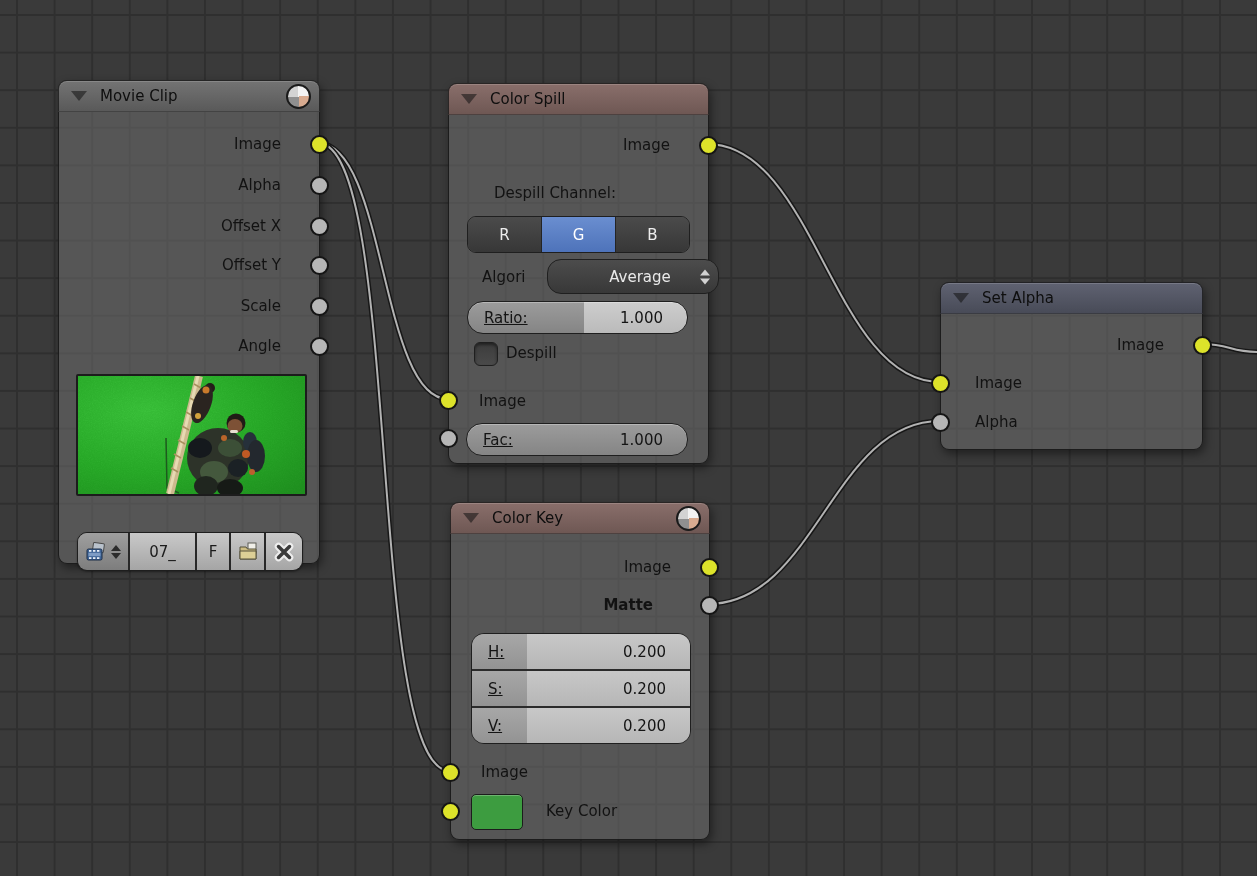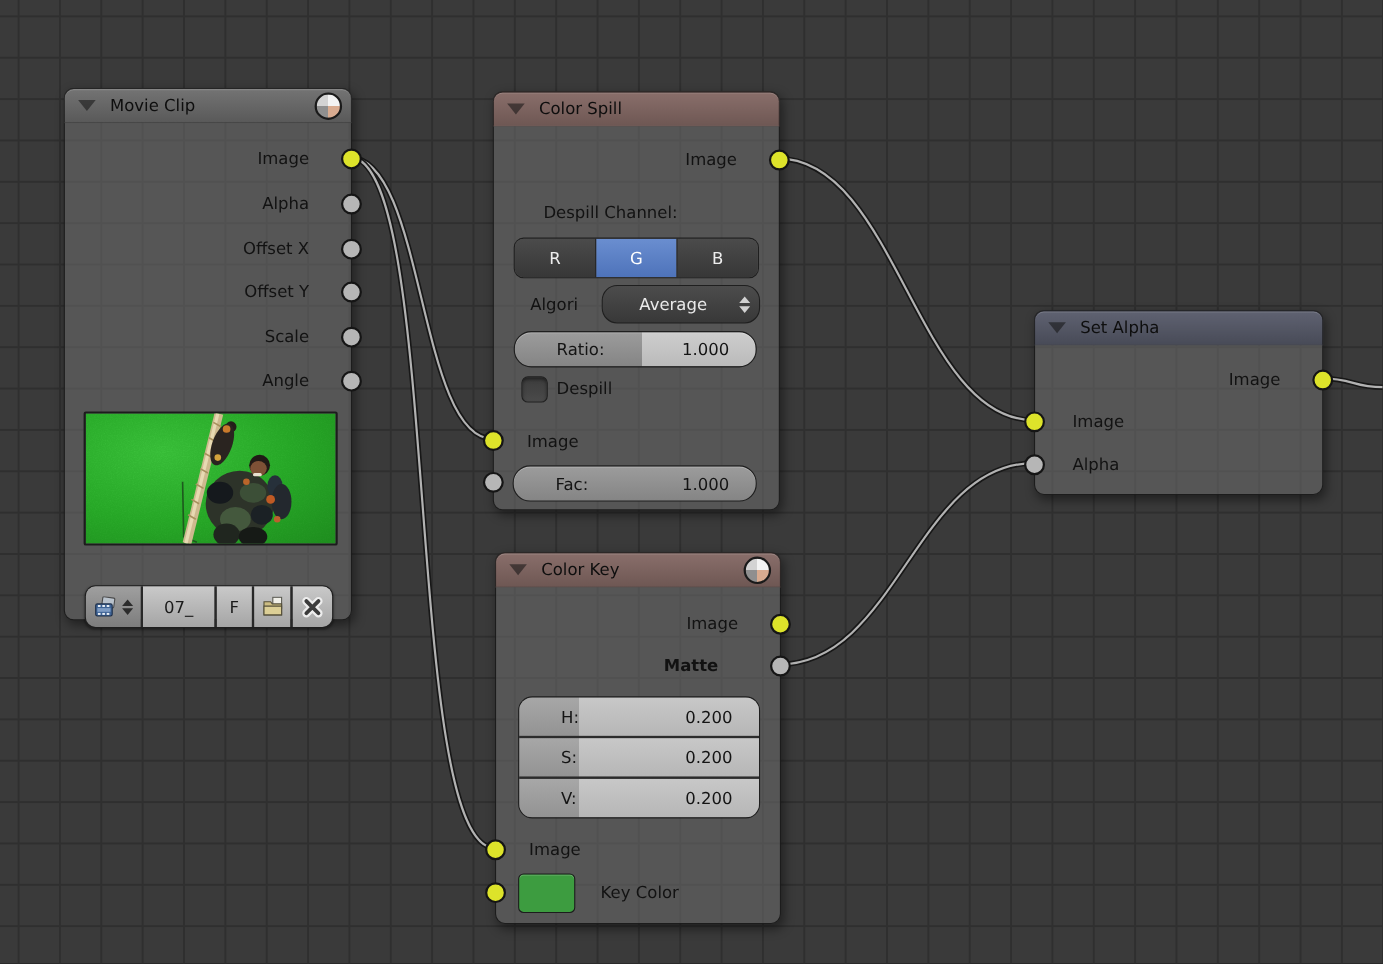--- a/index.html
+++ b/index.html
@@ -40,39 +40,39 @@
   .sock-gray{background:#b6b6b6;}
 
   .lab{position:absolute;font-size:15px;color:#121212;line-height:22px;height:22px;white-space:nowrap;}
   .lab.right{text-align:right;}
 
   .slider{position:absolute;height:31px;border:1px solid #1f1f1f;border-radius:16px;
     display:flex;align-items:center;font-size:15px;color:#141414;
     box-shadow:inset 0 1px 0 rgba(255,255,255,.28);}
   .f53 {background:linear-gradient(rgba(255,255,255,.13),rgba(0,0,0,.06)),linear-gradient(90deg,#8d8d8d 0 53%,#c6c6c6 53%);}
   .f100{background:linear-gradient(rgba(255,255,255,.13),rgba(0,0,0,.06)),#8d8d8d;}
-  .s-label{margin-left:38px;}
+  .s-label{margin-left:16px;text-decoration:underline;}
   .s-value{margin-left:auto;margin-right:24px;}
 
   .hsv-group{position:absolute;border:1px solid #1f1f1f;border-radius:13px;overflow:hidden;
     box-shadow:inset 0 1px 0 rgba(255,255,255,.2);}
   .hsv-row{height:35px;display:flex;align-items:center;font-size:15px;color:#141414;
     background:linear-gradient(rgba(255,255,255,.12),rgba(0,0,0,.05)),linear-gradient(90deg,#9b9b9b 0 25%,#c0c0c0 25%);}
   .hsv-row + .hsv-row{border-top:2px solid #2b2b2b;}
 
   .rgb-group{position:absolute;height:35px;display:flex;border:1px solid #1f1f1f;
     border-radius:9px;overflow:hidden;}
   .rgb-btn{flex:1;display:flex;align-items:center;justify-content:center;font-size:15px;
     color:#ededed;background:linear-gradient(#4b4b4b,#373737);}
   .rgb-btn + .rgb-btn{border-left:1px solid #242424;}
   .rgb-btn.active{background:linear-gradient(#6a8ed0,#4e73ba);color:#fff;}
 
   .dropdown{position:absolute;height:33px;border:1px solid #1f1f1f;border-radius:14px;
     background:linear-gradient(#4c4c4c,#383838);display:flex;align-items:center;
-    justify-content:center;font-size:15px;color:#e9e9e9;}
+    justify-content:center;font-size:15px;color:#e9e9e9;padding-left:28px;}
   .dd-arrows{position:absolute;right:8px;top:50%;transform:translateY(-50%);
     display:flex;flex-direction:column;gap:3px;}
   .dd-up{width:0;height:0;border-left:5px solid transparent;border-right:5px solid transparent;border-bottom:6px solid #d2d2d2;}
   .dd-down{width:0;height:0;border-left:5px solid transparent;border-right:5px solid transparent;border-top:6px solid #d2d2d2;}
 
   .checkbox{position:absolute;width:22px;height:22px;border-radius:6px;border:1px solid #1f1f1f;
     background:linear-gradient(#3c3c3c,#4a4a4a);box-shadow:inset 0 2px 3px rgba(0,0,0,.45);}
 
   .thumb{position:absolute;border:2px solid #1c1c1c;border-radius:2px;}
 

